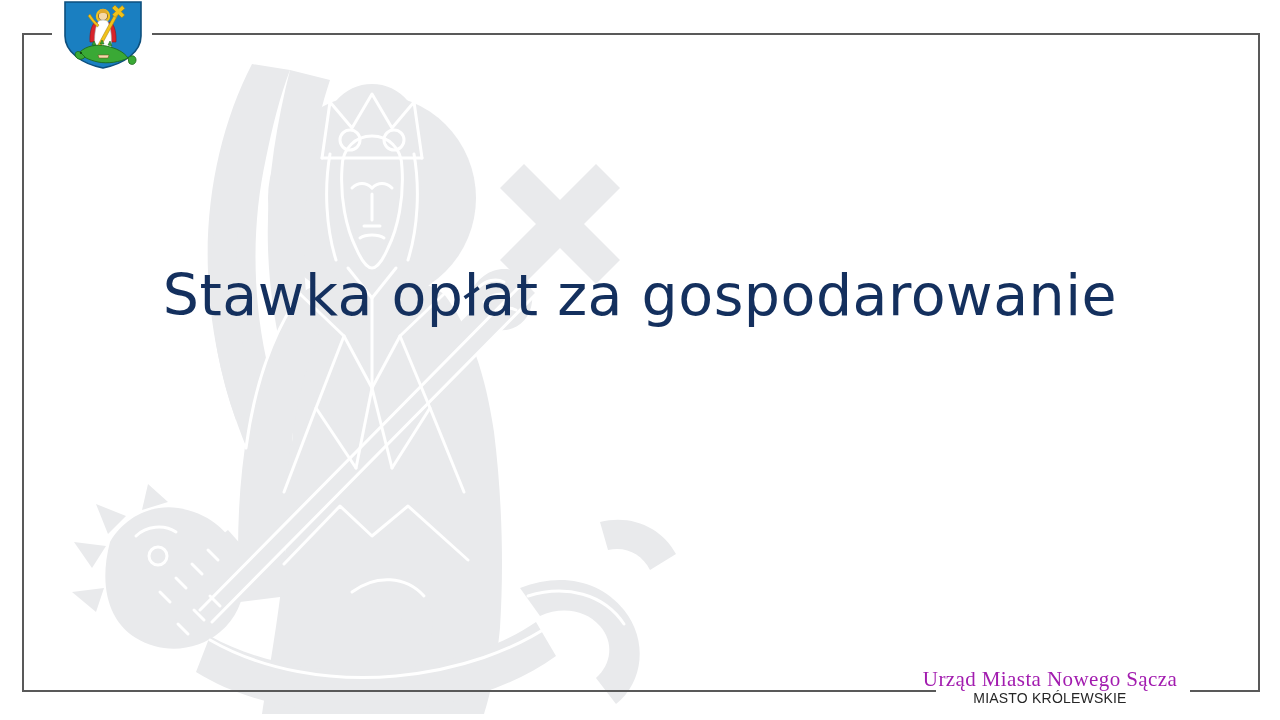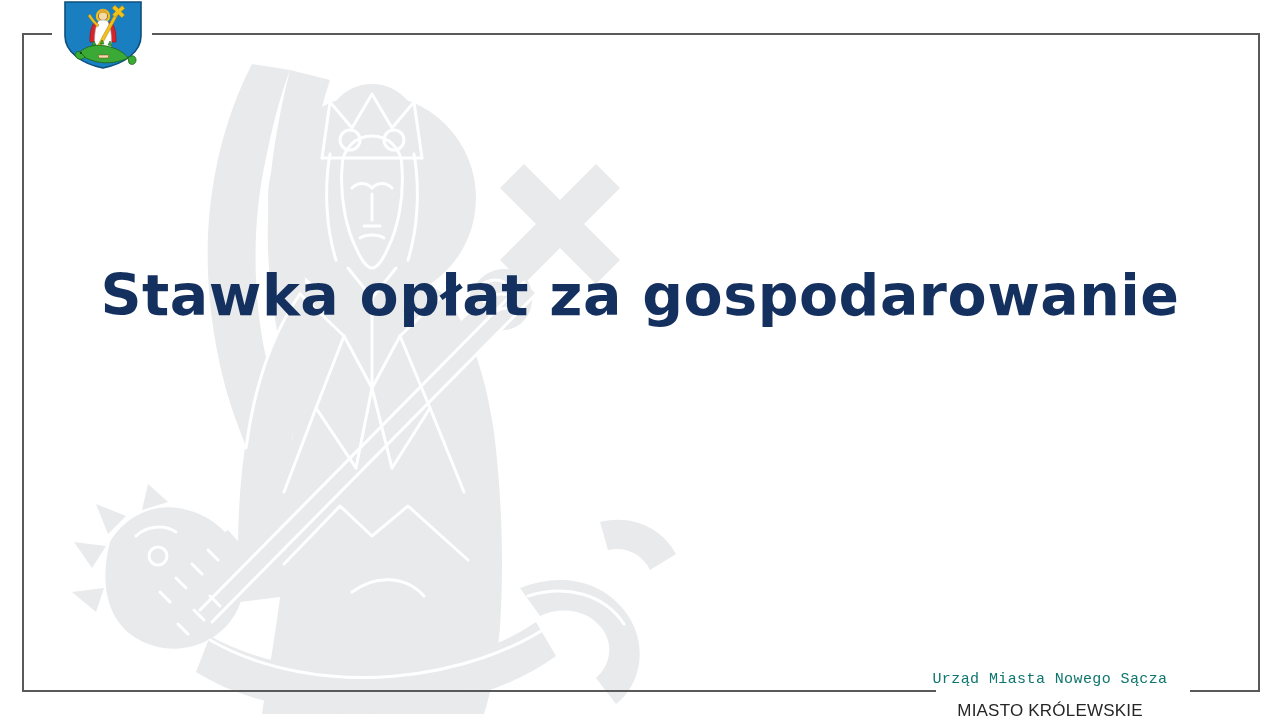--- a/index.html
+++ b/index.html
@@ -66,51 +66,50 @@
     left: 60px;
     top: 258px;
     width: 1160px;
     text-align: center;
     z-index: 4;
   }
   .title-line {
     font-family: "DejaVu Sans", sans-serif;
     font-size: 57px;
     line-height: 74px;
-    font-weight: 700;
+    font-weight: 400;
     letter-spacing: 0.5px;
     color: #14305e;
     white-space: nowrap;
   }
 
   
   #footer-block {
     position: absolute;
     left: 880px;
     top: 670px;
     width: 340px;
     text-align: center;
     z-index: 4;
   }
   #footer-line-1 {
-    font-family: Liberation Mono, monospace;
-    font-size: 15px;
+    font-family: Liberation Serif, serif;
+    font-size: 21px;
     line-height: 19px;
-    color: #0f766e;
+    color: #a21caf;
     letter-spacing: 0.4px;
     white-space: nowrap;
   }
   #footer-line-2 {
     font-family: "Liberation Sans", sans-serif;
-    font-size: 17px;
+    font-size: 14px;
     line-height: 19px;
     color: #262626;
     letter-spacing: 0.2px;
     white-space: nowrap;
-    margin-top: 12px;
   }
 </style>
 </head>
 <body>
 
 <div id="slide">
 
   <div id="watermark">
     <svg viewBox="0 0 700 684" xmlns="http://www.w3.org/2000/svg" aria-hidden="true">
       <g fill="#e9eaec">

